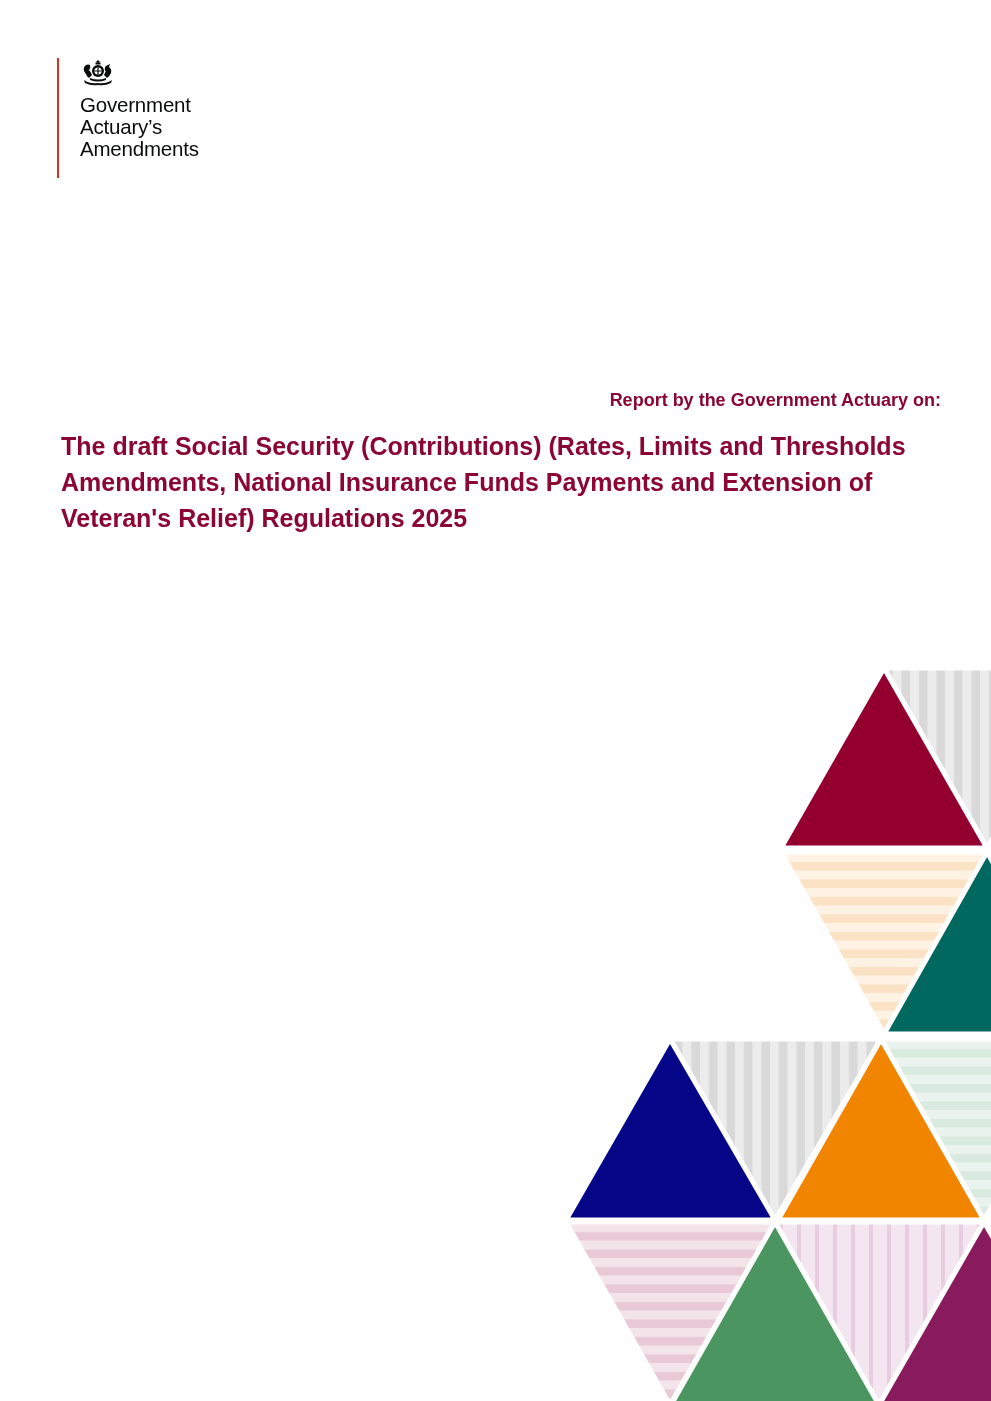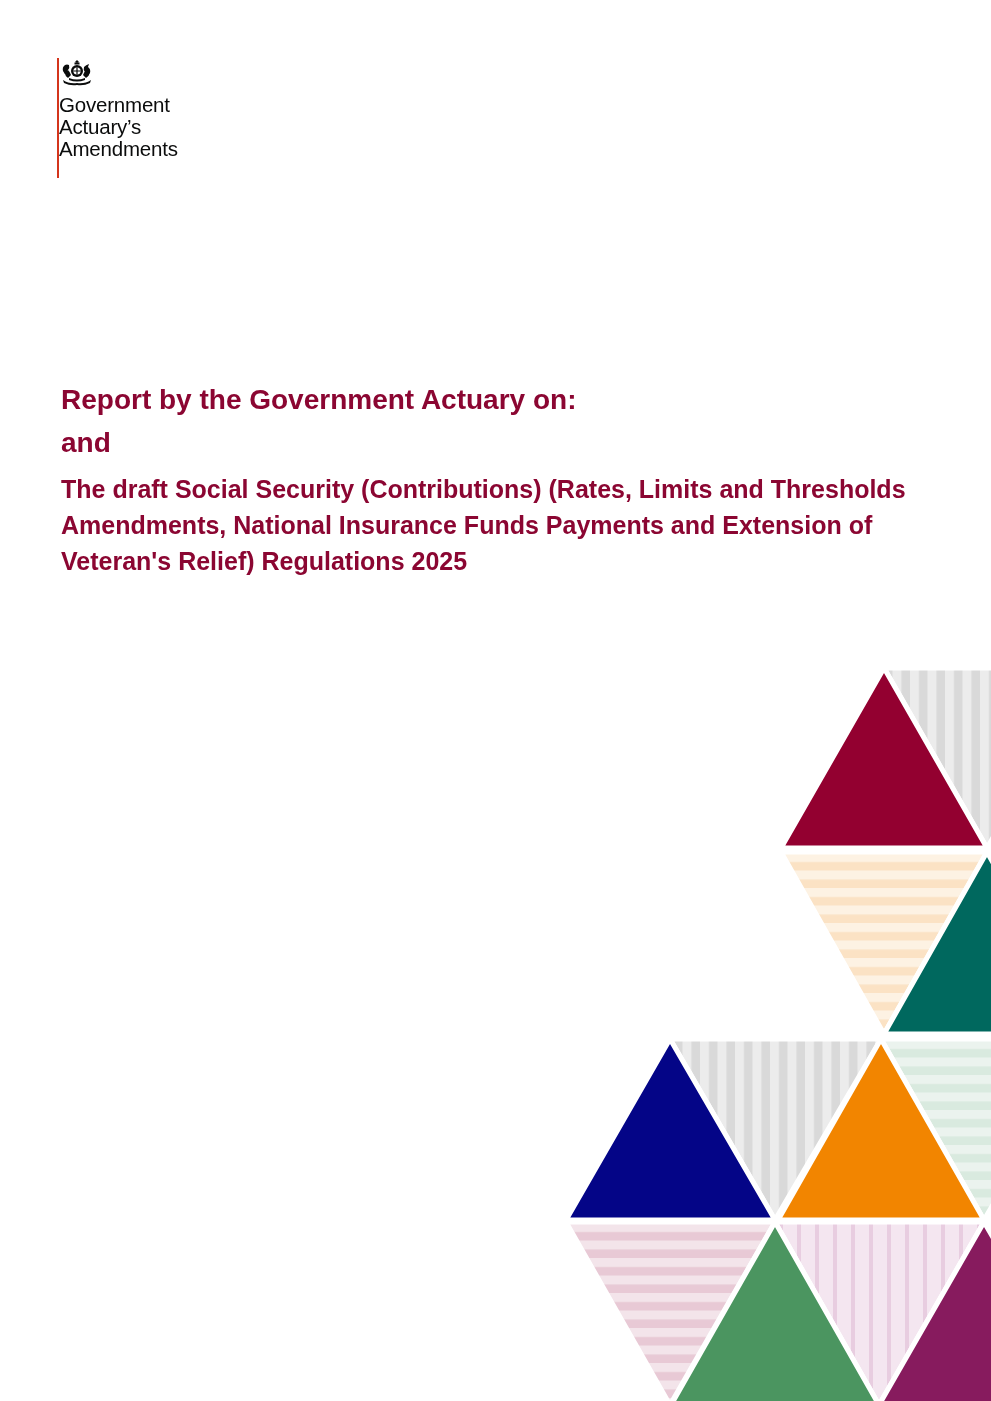--- a/index.html
+++ b/index.html
@@ -13,21 +13,21 @@
     position: relative;
     overflow: hidden;
     font-family: "Liberation Sans", sans-serif;
   }
   .logo {
     position: absolute;
     left: 57px;
     top: 58px;
     height: 120px;
     border-left: 2px solid #d4351c;
-    padding-left: 0;
+    padding-left: 21px;
   }
   .crest {
     width: 36px;
     height: 30px;
     display: block;
     margin-bottom: 6px;
   }
   .logo-text {
     font-family: "Liberation Sans", sans-serif;
     font-size: 20.5px;
@@ -40,23 +40,24 @@
   .title-block {
     position: absolute;
     left: 61px;
     top: 385px;
     width: 880px;
     color: #8b0632;
     font-weight: bold;
     font-family: "Liberation Sans", sans-serif;
   }
   .title-line {
-    font-size: 28px;
+    font-size: 18px;
     line-height: 30px;
     margin: 0 0 13px 0;
+    text-align: right;
   }
   .title-main {
     font-size: 25px;
     line-height: 36px;
     margin: 0;
     width: 860px;
   }
   .graphic {
     position: absolute;
     left: 0;
@@ -86,21 +87,20 @@
   </svg>
   <div class="logo-text">
     <div>Government</div>
     <div>Actuary’s</div>
     <div>Amendments</div>
   </div>
 </div>
 
 <div class="title-block">
   <div class="title-line">Report by the Government Actuary on:</div>
-  <div class="title-line">and</div>
   <div class="title-main">The draft Social Security (Contributions) (Rates, Limits and Thresholds Amendments, National Insurance Funds Payments and Extension of Veteran's Relief) Regulations 2025</div>
 </div>
 
 <svg class="graphic" viewBox="0 0 991 1401" xmlns="http://www.w3.org/2000/svg">
   <defs>
     <pattern id="pGray" patternUnits="userSpaceOnUse" width="17.5" height="10" x="0">
       <rect width="17.5" height="10" fill="#ececec"></rect>
       <rect x="9" width="8.5" height="10" fill="#d9d9d9"></rect>
     </pattern>
     <pattern id="pPeach" patternUnits="userSpaceOnUse" width="10" height="17.5" y="853">

